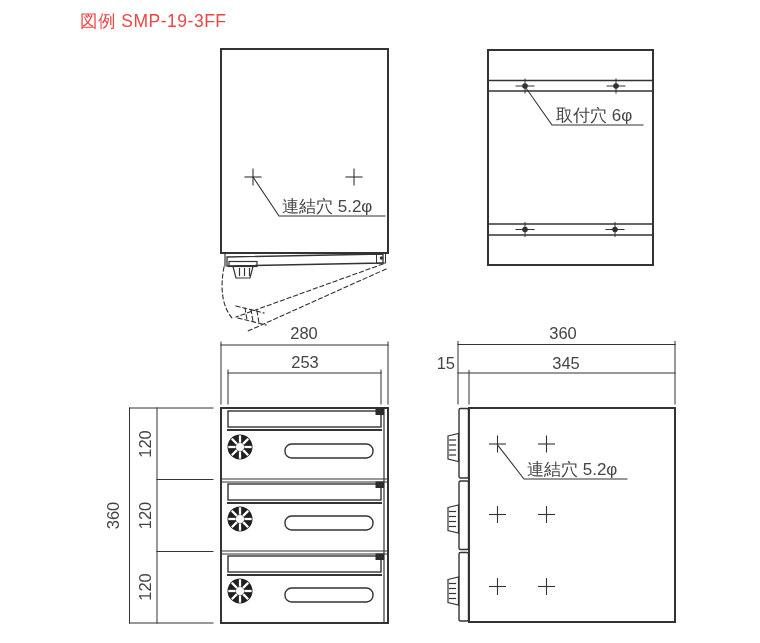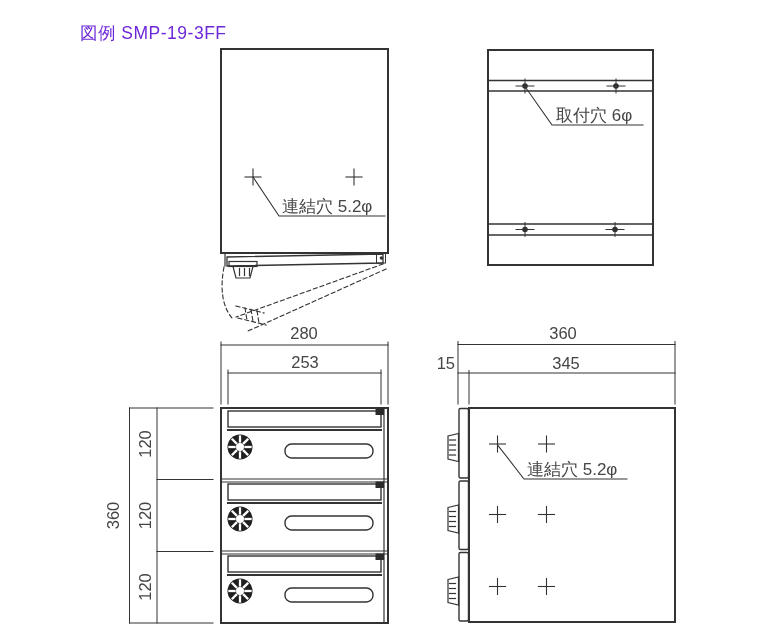--- a/index.html
+++ b/index.html
@@ -1,18 +1,18 @@
 <!DOCTYPE html>
 <html><head>
 <meta charset="utf-8">
 <style>
   html,body{margin:0;padding:0;background:#ffffff;}
   .page{position:relative;width:760px;height:643px;background:#ffffff;overflow:hidden;
         font-family:"Liberation Sans","DejaVu Sans",sans-serif;}
-  .title{position:absolute;left:80px;top:9px;font-size:17.5px;letter-spacing:.5px;color:#6d28d9;margin-top:12px;}
+  .title{position:absolute;left:80px;top:9px;font-size:17.5px;letter-spacing:.5px;color:#ef4444;}
   svg{position:absolute;left:0;top:0;}
   svg text{font-family:"Liberation Sans","DejaVu Sans",sans-serif;fill:#454545;}
   .ann{font-size:17px;}
   .dim{font-size:16.5px;}
 </style>
 </head>
 <body>
 
 <div class="page">
   <div class="title">図例 SMP-19-3FF</div>

